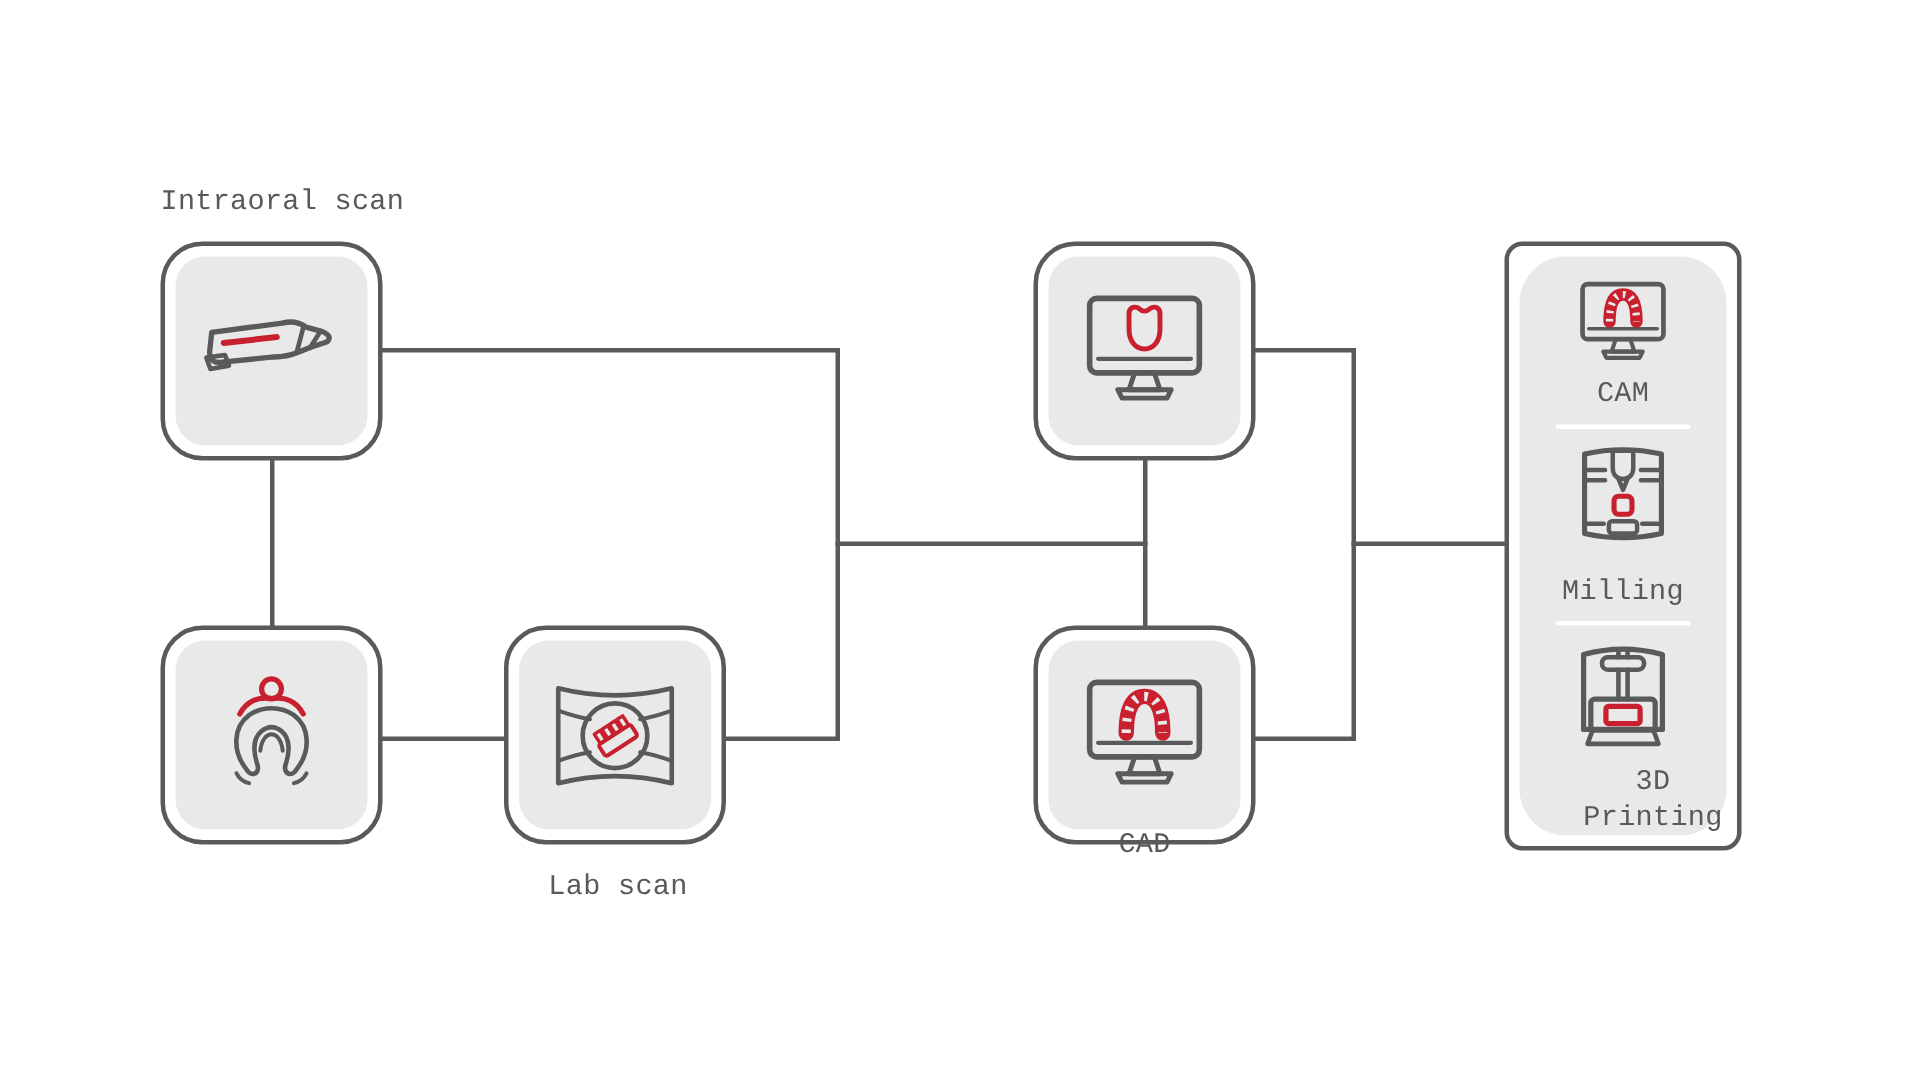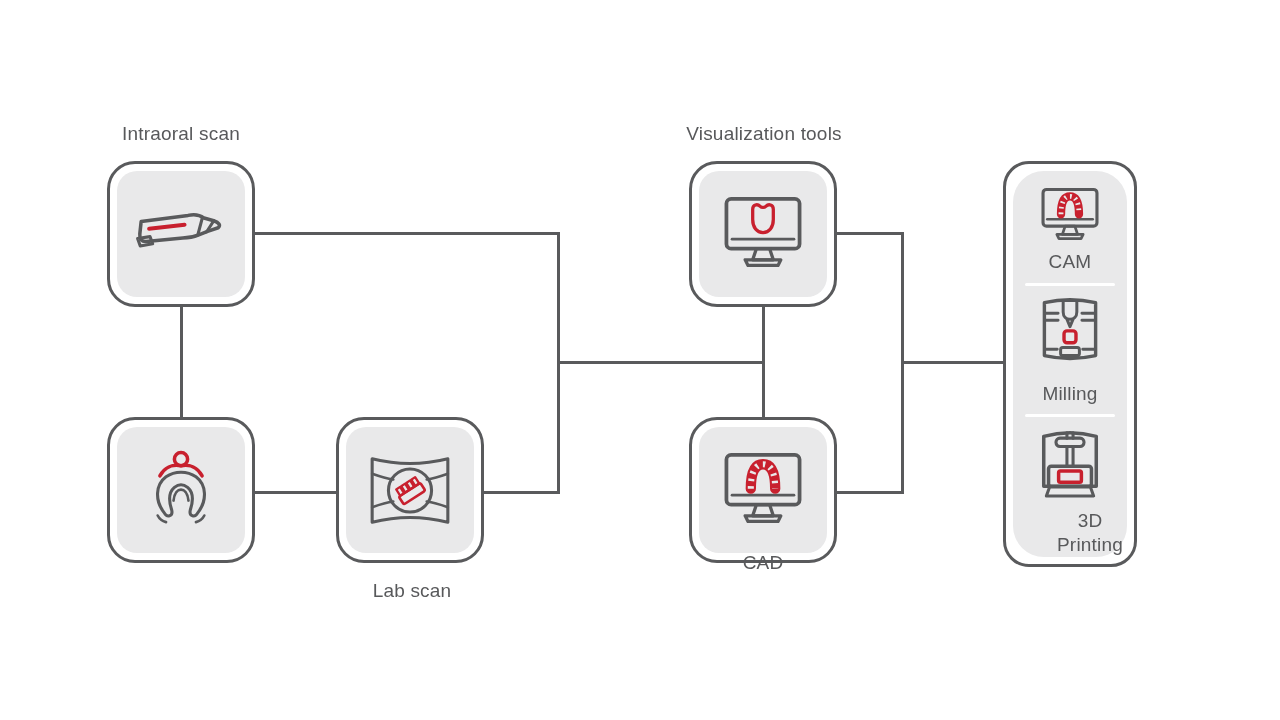--- a/index.html
+++ b/index.html
@@ -1,31 +1,31 @@
 <!DOCTYPE html>
 <html><head>
 <meta charset="utf-8">
 <style>
   html,body{margin:0;padding:0;background:#ffffff;}
   .stage{
     position:relative;width:1280px;height:720px;background:#ffffff;overflow:hidden;
-    font-family:Liberation Sans, sans-serif;color:#58595b;
+    font-family:Liberation Mono, monospace;color:#58595b;
   }
   .connectors{position:absolute;left:0;top:0;z-index:1;}
   .node{
     position:absolute;width:148px;height:146px;background:#ffffff;
     border:3px solid #595a5c;border-radius:28px;box-sizing:border-box;z-index:2;
   }
   .node-inner{
     position:absolute;inset:7px;background:#e9e9ea;border-radius:20px;
     display:flex;align-items:center;justify-content:center;
   }
   .panel{
-    position:absolute;left:1003px;top:161px;width:134px;height:406px;background:#ffffff;
-    border:3px solid #595a5c;border-radius:26px;box-sizing:border-box;z-index:2;
+    position:absolute;left:1003px;top:161px;width:158px;height:406px;background:#ffffff;
+    border:3px solid #595a5c;border-radius:12px;box-sizing:border-box;z-index:2;
   }
   .panel-inner{
     position:absolute;inset:7px;background:#e9e9ea;border-radius:31px;
     display:flex;flex-direction:column;align-items:center;padding-top:15px;box-sizing:border-box;
   }
   .label{
     position:absolute;z-index:3;font-size:19px;line-height:24px;letter-spacing:.2px;
     color:#58595b;text-align:center;white-space:nowrap;
   }
   .panel-label{font-size:19px;line-height:24px;letter-spacing:.2px;color:#58595b;text-align:center;}
@@ -50,21 +50,20 @@
       <line x1="557" y1="362.5" x2="765" y2="362.5"></line>
       <line x1="763.5" y1="306" x2="763.5" y2="420"></line>
       <line x1="836" y1="233.5" x2="904" y2="233.5"></line>
       <line x1="902.5" y1="232" x2="902.5" y2="494"></line>
       <line x1="836" y1="492.5" x2="904" y2="492.5"></line>
       <line x1="901" y1="362.5" x2="1005" y2="362.5"></line>
     </g>
   </svg>
 
   <div class="label" style="left:107px;top:122px;width:148px;">Intraoral scan</div>
-  <div class="label" style="left:664px;top:122px;width:200px;">Visualization tools</div>
   <div class="label" style="left:338px;top:579px;width:148px;">Lab scan</div>
   <div class="label" style="left:689px;top:551px;width:148px;">CAD</div>
 
   <div class="node" style="left:107px;top:161px;">
     <div class="node-inner">
       <svg width="116" height="62" viewBox="0 0 120 70">
         <path class="ink" stroke-width="4" d="M15 21 L68 14 C76 12 82 14 86 17 L97 20 C103 22 105 25 102 28 L90 32 L80 36 C74 38.5 68 39.5 62 39.5 L21 43.5 C15.5 44 13 40.5 13.5 35 Z"></path>
         <path class="ink" stroke-width="3.5" d="M84 17 L79 36"></path>
         <path class="ink" stroke-width="3.5" d="M97 20 L89 32.5"></path>
         <path class="ink" stroke-width="3.5" d="M11 40 L25 38 L28 46 L14 48.5 Z"></path>

